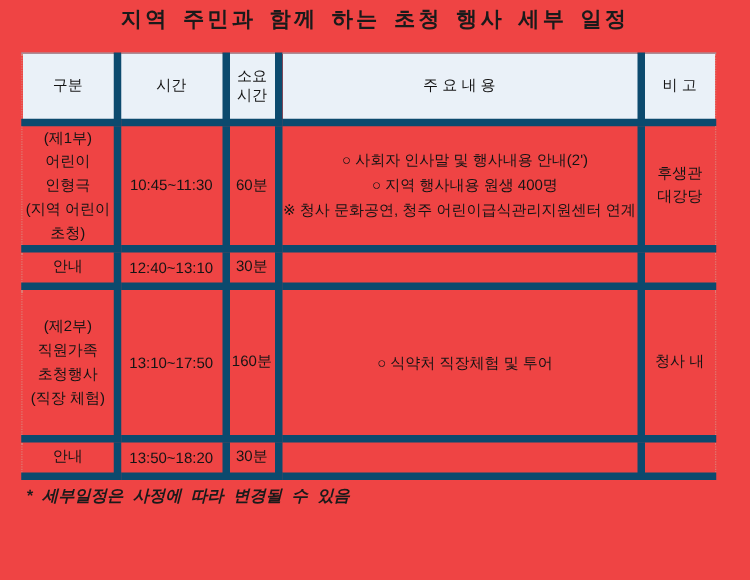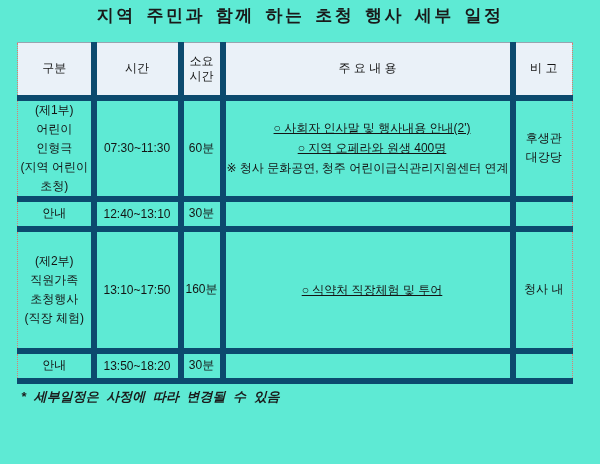--- a/index.html
+++ b/index.html
@@ -1,19 +1,19 @@
 <!DOCTYPE html>
 <html><head>
 <meta charset="utf-8">
 <style>
   html,body{margin:0;padding:0;background:#ffffff;}
   .page{
     position:relative;
     width:600px;height:464px;
-    background:#5eead4;
+    background:#ef4444;
     font-family:"Liberation Sans","DejaVu Sans",sans-serif;
     color:#111;
     overflow:hidden;
   }
   .title{
     margin:4px 0 0 0;
     font-family:"Liberation Serif","DejaVu Serif",serif;
     font-size:17px;
     font-weight:bold;
     text-align:center;
@@ -38,21 +38,21 @@
     overflow:hidden;
   }
   
   table.sched tr > *:first-child{border-left:1px dotted #dd7b72;}
   table.sched tr > *:last-child{border-right:1px dotted #dd7b72;}
   table.sched tr.hdr > *{border-top:1px solid #98a4b0;background:#eaf1f8;}
   .pre{white-space:pre-line;line-height:19px;}
   .hdr .pre{line-height:15px;}
   td.c-content{text-align:left;padding:2px 4px 2px 5px;}
   td.c-content .line{line-height:20px;white-space:pre;}
-  td.c-content .line.indent{padding-left:9px;text-decoration:underline;}
+  td.c-content .line.indent{padding-left:9px;}
   .note-line{line-height:19px;}
   .squiggle{
     text-decoration-style:wavy;
     text-decoration-color:#e06a3c;
     text-decoration-thickness:1px;
     text-underline-offset:2px;
   }
   .cursor{
     display:inline-block;
     width:2px;height:13px;
@@ -94,25 +94,25 @@
       <th class="pre">주 요 내 용</th>
       <th class="pre">비 고</th>
     </tr>
 
     <tr style="height:101px">
       <td class="pre">(제1부)
 어린이
 인형극
 (지역 어린이
 초청)</td>
-      <td>07:30~11:30</td>
+      <td>10:45~11:30</td>
       <td>60분</td>
       <td class="c-content">
         <div class="line indent">○ 사회자 인사말 및 행사내용 안내(2')</div>
-        <div class="line indent">○ 지역 오페라와 원생 400명</div>
+        <div class="line indent">○ 지역 행사내용 원생 400명</div>
         <div class="line"><span>※ 청사 문화공연, 청주 </span><span class="squiggle">어린이급식관리지원센터</span><span> 연계</span></div>
       </td>
       <td>
         <div class="note-line"><span class="squiggle">후생관</span></div>
         <div class="note-line">대강당</div>
       </td>
     </tr>
 
     <tr style="height:30px">
       <td>안내</td>

